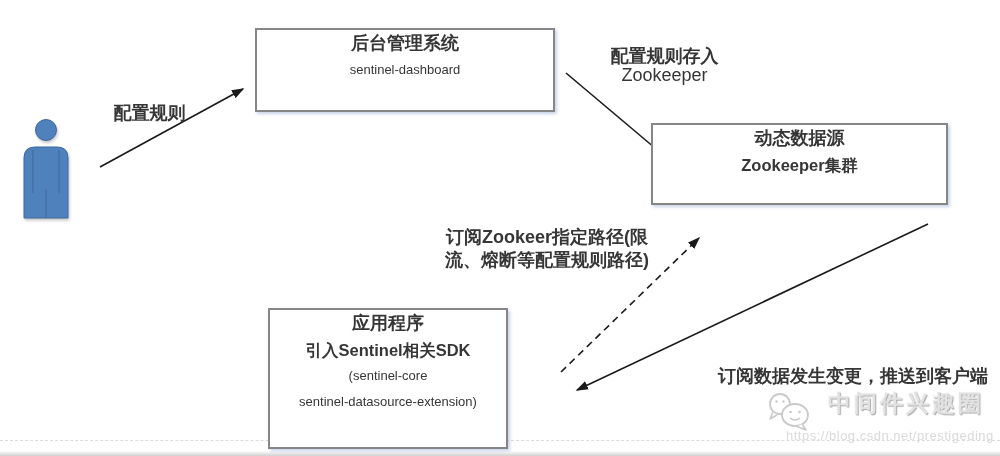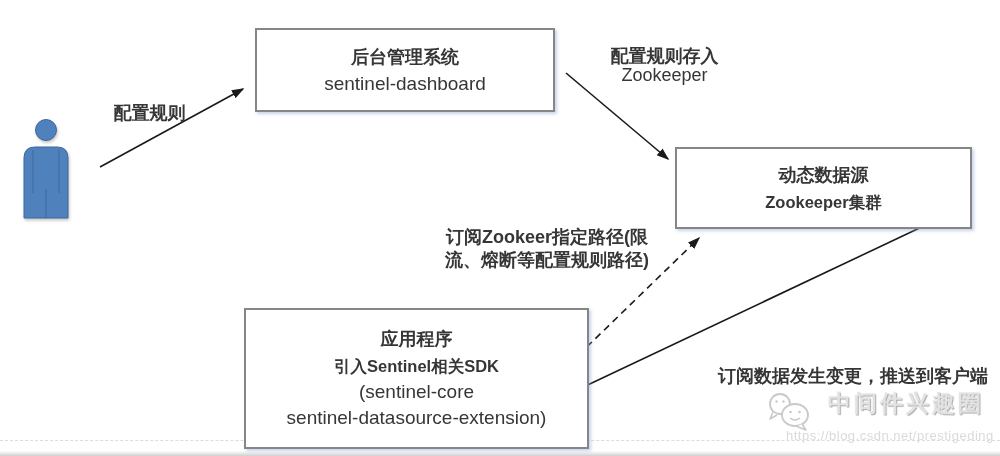--- a/index.html
+++ b/index.html
@@ -5,29 +5,29 @@
   html,body { margin:0; padding:0; background:#ffffff; }
   .stage {
     position:relative; width:1000px; height:456px; background:#ffffff;
     font-family:"Liberation Sans","DejaVu Sans",sans-serif; overflow:hidden;
     color:#333;
   }
   
   .node {
     position:absolute; background:#ffffff; border:2px solid #868686;
     box-shadow:2px 2px 3px rgba(130,160,205,.45);
-    display:flex; flex-direction:column; align-items:center; justify-content:center;
+    display:flex; flex-direction:column; align-items:center; 
     text-align:center; z-index:2; box-sizing:border-box; color:#363636;
   }
   .node-dashboard { left:255px; top:28px;  width:300px; height:84px; }
-  .node-zookeeper { left:675px; top:123px; width:297px; height:82px;margin-top:24px; }
-  .node-app       { left:244px; top:308px; width:345px; height:141px; }
+  .node-zookeeper { left:651px; top:123px; width:297px; height:82px; }
+  .node-app       { left:268px; top:308px; width:240px; height:141px; }
   .nt  { font-size:18px; font-weight:600; line-height:27px; }
   .ns  { font-size:16.5px; font-weight:600; line-height:26px; }
-  .nsl { font-size:19px; font-weight:400; line-height:26px; }
+  .nsl { font-size:13px; font-weight:400; line-height:26px; }
   
   .elabel { position:absolute; text-align:center; color:#363636; z-index:2; font-size:18px; }
   .lbl-configure { left:102px; top:101px; width:95px;  font-weight:600; }
   .lbl-store     { left:597px; top:47px;  width:135px; line-height:19px; }
   .lbl-store .l1 { font-weight:600; display:block; }
   .lbl-store .l2 { font-weight:400; display:block; }
   .lbl-subscribe { left:438px; top:226px; width:218px; line-height:23px; font-weight:600;text-align:center; }
   .lbl-subscribe span { display:block; }
   .lbl-push      { left:718px; top:364px; width:265px; font-weight:700; white-space:nowrap; }
   

